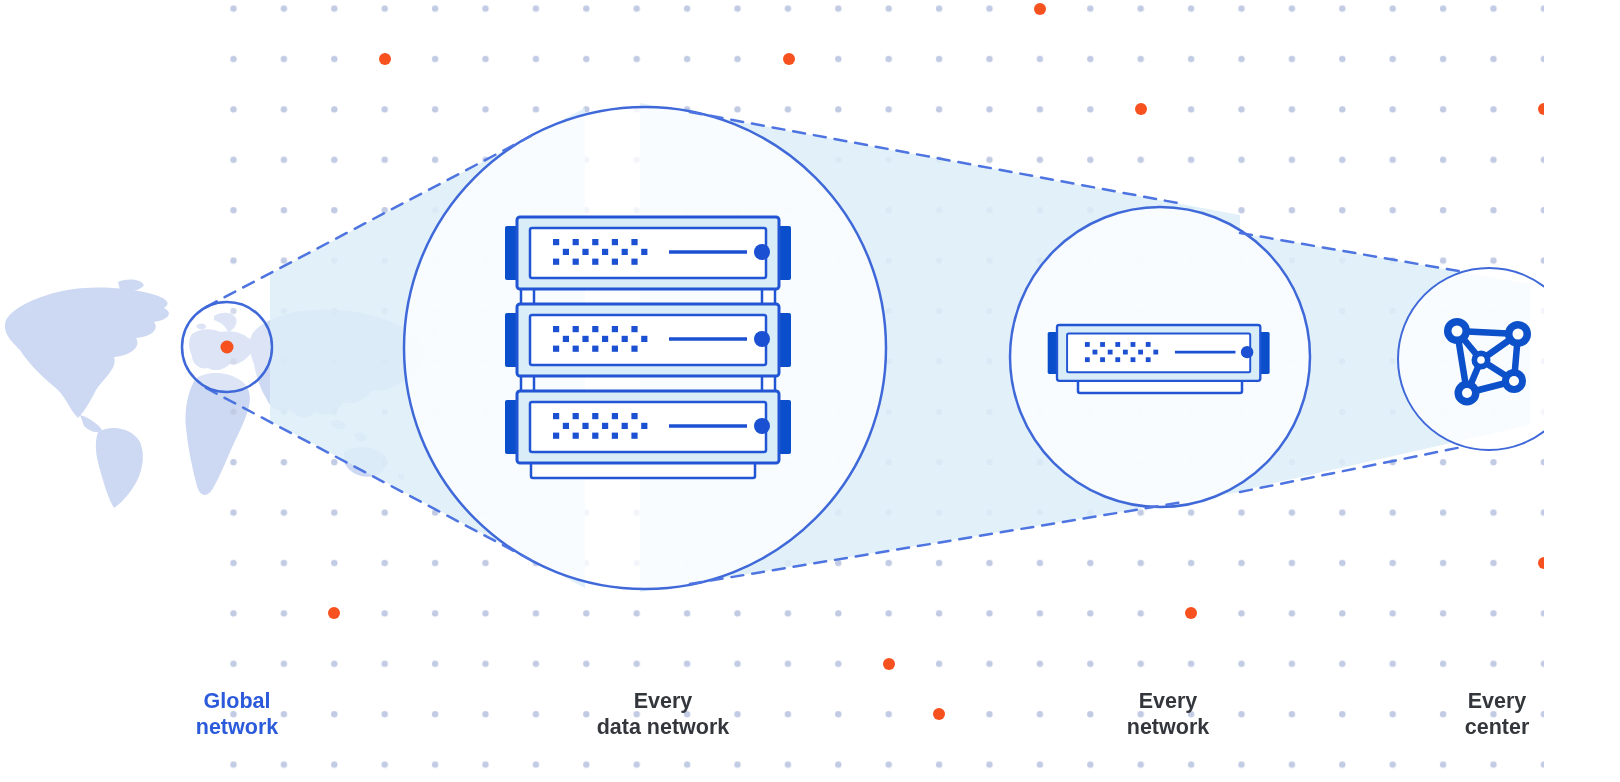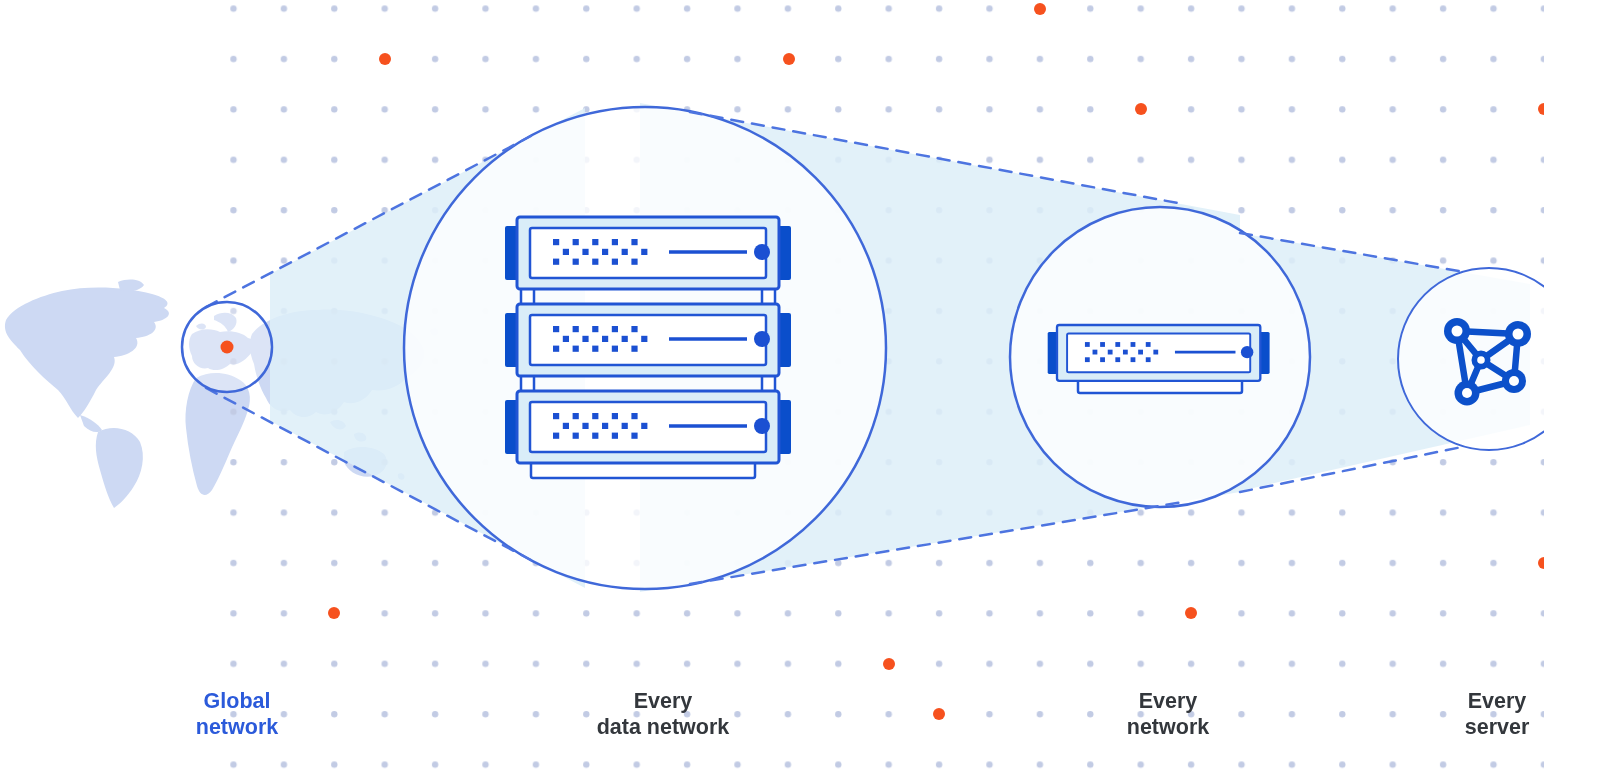--- a/index.html
+++ b/index.html
@@ -176,16 +176,16 @@
   <div class="stage-label lbl-datacenter">
     <div>Every</div>
     <div>data network</div>
   </div>
   <div class="stage-label lbl-server">
     <div>Every</div>
     <div>network</div>
   </div>
   <div class="stage-label lbl-service">
     <div>Every</div>
-    <div>server</div>
+    <div>center</div>
   </div>
 
 </div>
 
 </body></html>

